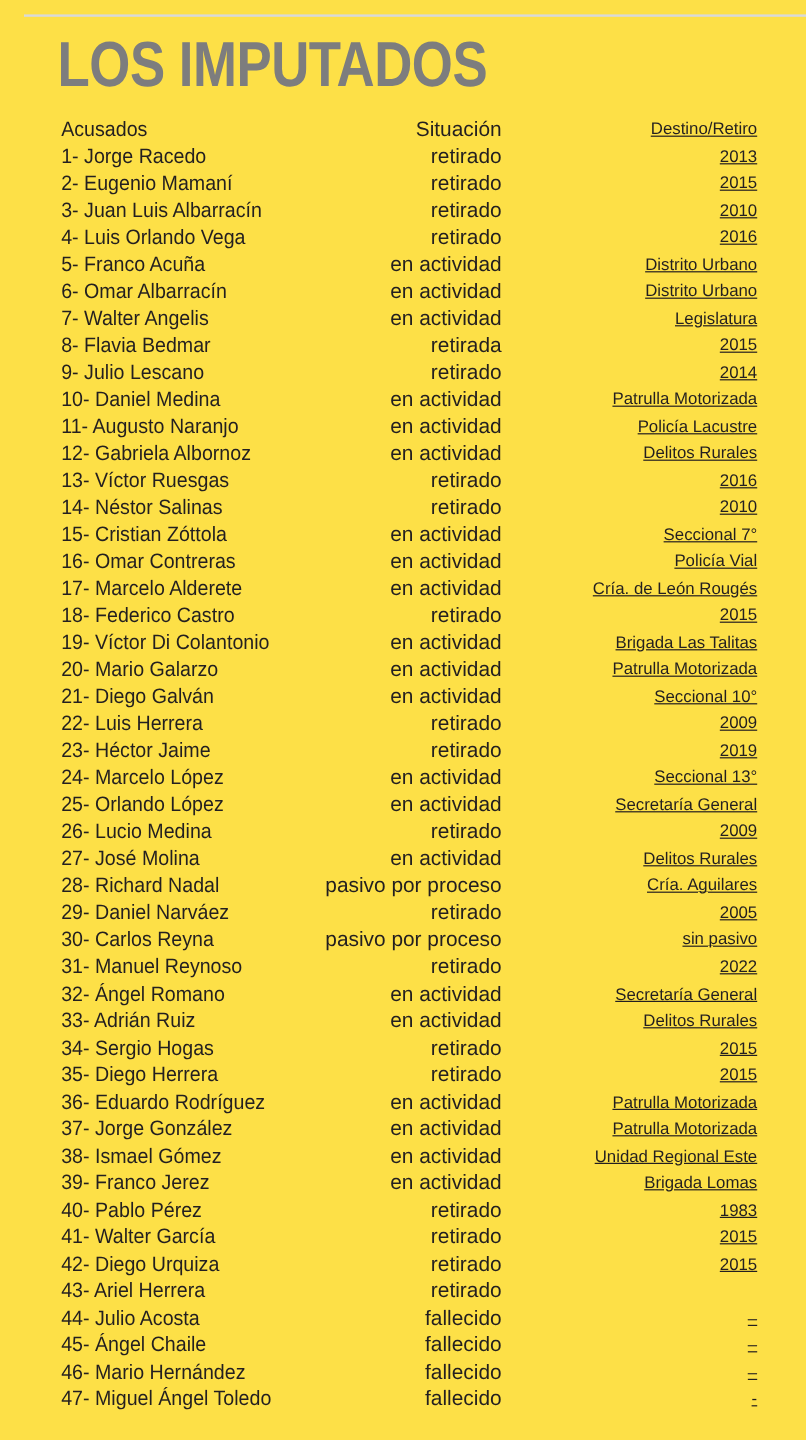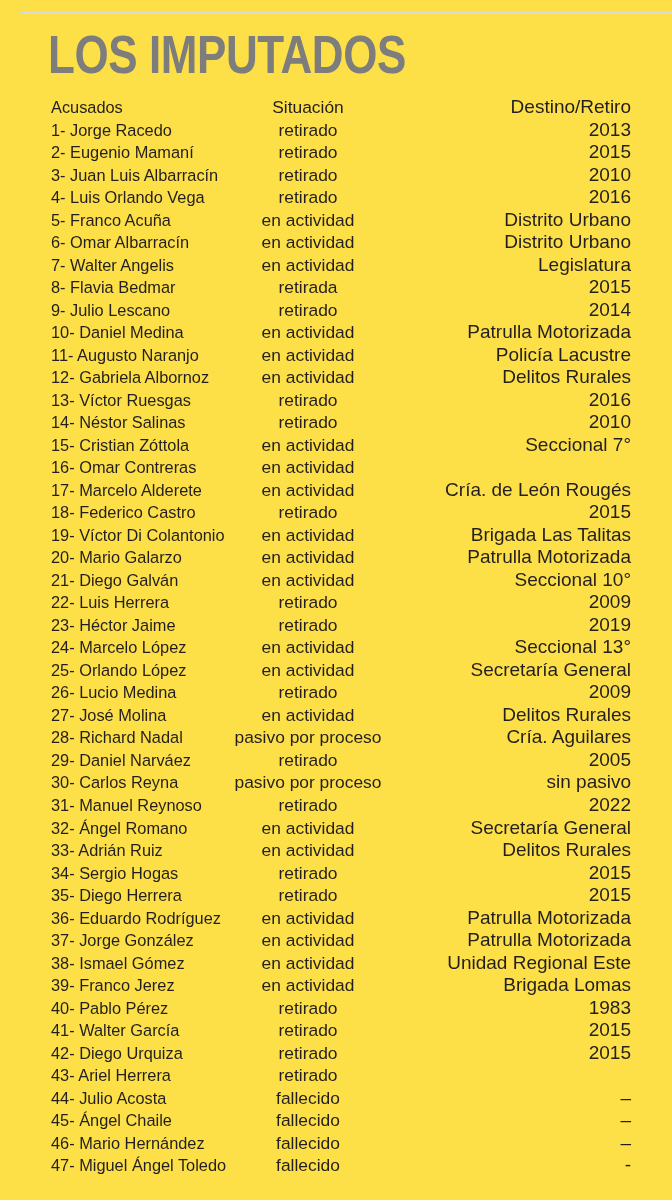--- a/index.html
+++ b/index.html
@@ -69,34 +69,35 @@
     line-height: 22.52px;
     white-space: nowrap;
     transform: scaleX(0.94);
     transform-origin: left center;
   }
   .c-status {
     position: absolute;
     left: 198px;
     top: 0;
     width: 220px;
-    text-align: center;
+    text-align: right;
     font-size: 17.4px;
     line-height: 22.52px;
     white-space: nowrap;
   }
   .c-dest {
     position: absolute;
     left: 400px;
     top: 0;
     width: 231px;
     text-align: right;
-    font-size: 19px;
+    font-size: 14px;
     line-height: 22.52px;
     white-space: nowrap;
+    text-decoration: underline;
   }
   .header-row .c-name,
   .header-row .c-status,
   .header-row .c-dest {
     color: #231f20;
   }
   .num {
     display: inline;
   }
 </style>
@@ -189,20 +190,21 @@
           <div class="c-dest">2010</div>
         </div>
         <div class="row">
           <div class="c-name"><span class="num">15-</span> <span>Cristian Zóttola</span></div>
           <div class="c-status">en actividad</div>
           <div class="c-dest">Seccional 7°</div>
         </div>
         <div class="row">
           <div class="c-name"><span class="num">16-</span> <span>Omar Contreras</span></div>
           <div class="c-status">en actividad</div>
+          <div class="c-dest">Policía Vial</div>
         </div>
         <div class="row">
           <div class="c-name"><span class="num">17-</span> <span>Marcelo Alderete</span></div>
           <div class="c-status">en actividad</div>
           <div class="c-dest">Cría. de León Rougés</div>
         </div>
         <div class="row">
           <div class="c-name"><span class="num">18-</span> <span>Federico Castro</span></div>
           <div class="c-status">retirado</div>
           <div class="c-dest">2015</div>

